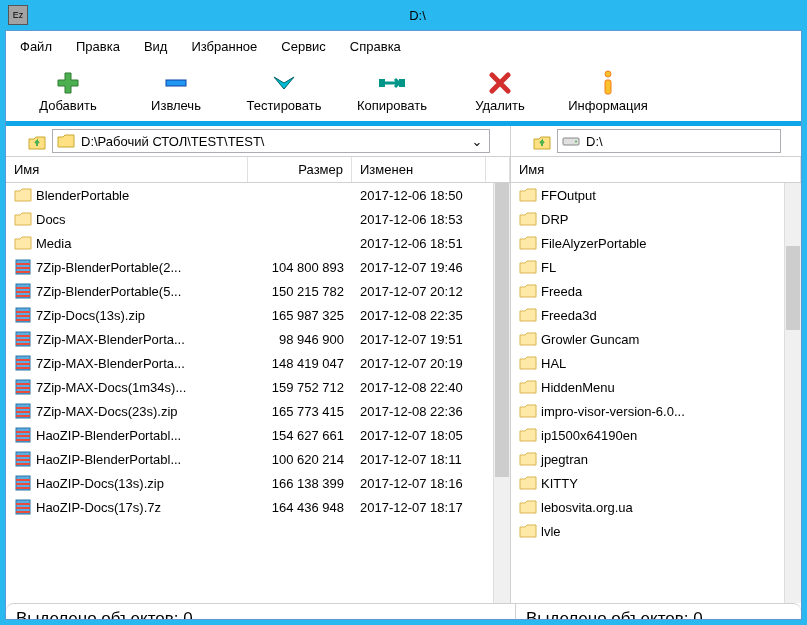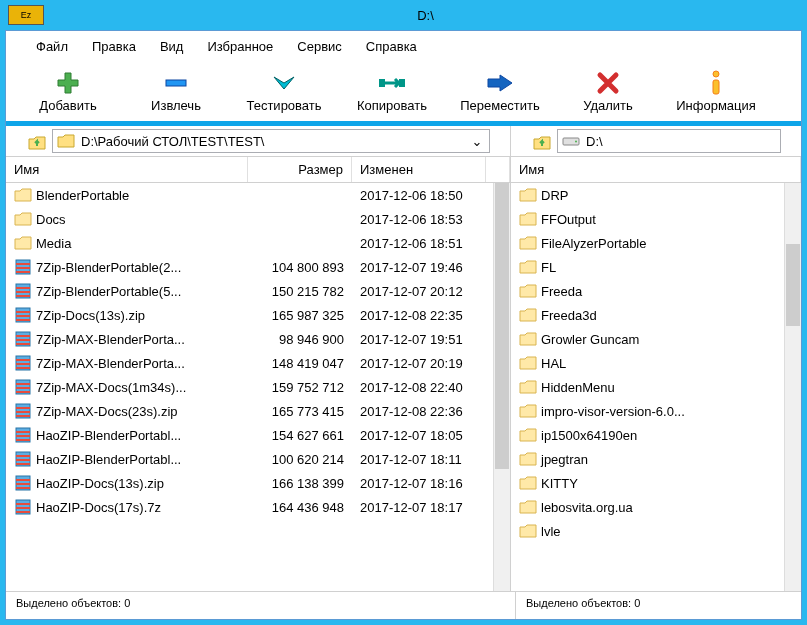--- a/index.html
+++ b/index.html
@@ -1,22 +1,22 @@
 <!DOCTYPE html>
 <html><head>
 <meta charset="utf-8">
 <style>
 * { box-sizing: border-box; margin: 0; padding: 0; font-family: "Segoe UI", Tahoma, sans-serif; }
 body { background: #29B8EF; width: 807px; height: 625px; overflow: hidden; }
 .window { width: 807px; height: 625px; display: flex; flex-direction: column; }
 .titlebar { height: 30px; background: #29B8EF; display: flex; align-items: center; }
-.titlebar-icon { width: 36px; height: 20px; margin-left: 8px; border: 1px solid #555; font-size: 9px; display: flex; align-items: center; justify-content: center; background: #eab308; }
+.titlebar-icon { width: 20px; height: 20px; margin-left: 8px; border: 1px solid #555; font-size: 9px; display: flex; align-items: center; justify-content: center; background: #a3a3a3; }
 .titlebar-text { flex: 1; text-align: center; font-size: 13px; color: #000; }
 .content { flex: 1; background: #fff; margin: 0 5px 5px 5px; border: 1px solid #5B9BD5; display: flex; flex-direction: column; overflow: hidden; }
-.menubar { display: flex; gap: 0; padding: 4px 18px; font-size: 13px; }
+.menubar { display: flex; gap: 0; padding: 4px 2px; font-size: 13px; }
 .menubar-item { padding: 4px 12px; cursor: default; }
 .toolbar { display: flex; border-bottom: 5px solid #0ea5e9; padding: 4px 8px; }
 .tool-btn { display: flex; flex-direction: column; align-items: center; justify-content: center; width: 108px; padding: 4px 0; font-size: 12px; cursor: default; }
 .tool-icon { width: 32px; height: 26px; display: flex; align-items: center; justify-content: center; margin-bottom: 2px; }
 .tool-label { font-size: 13px; }
 .panes { flex: 1; display: flex; overflow: hidden; }
 .pane { display: flex; flex-direction: column; overflow: hidden; }
 .pane-left { flex: 0 0 505px; border-right: 1px solid #d0d0d0; }
 .pane-right { flex: 1; }
 .path-row { display: flex; align-items: center; padding: 3px 20px; gap: 4px; }
@@ -34,21 +34,21 @@
 .pane-right .col-name { flex: 1; }
 .list-body { flex: 1; overflow: hidden; }
 .row { display: flex; height: 24px; align-items: center; font-size: 13px; }
 .cell { padding: 0 8px; overflow: hidden; white-space: nowrap; text-overflow: ellipsis; }
 .pane-left .cell-name { flex: 0 0 242px; display: flex; align-items: center; gap: 4px; }
 .pane-left .cell-size { flex: 0 0 104px; text-align: right; }
 .pane-left .cell-mod { flex: 0 0 134px; }
 .pane-left .cell-x { flex: 0 0 24px; }
 .pane-right .cell-name { flex: 1; display: flex; align-items: center; gap: 4px; }
 .file-icon { width: 18px; height: 18px; flex-shrink: 0; }
-.statusbar { display: flex; border-top: 1px solid #d0d0d0; font-size: 11px; height: 28px; }
+.statusbar { display: flex; border-top: 1px solid #d0d0d0; font-size: 17px; height: 16px; border-radius: 10px; }
 .status-cell { padding: 5px 10px; }
 .status-left { flex: 0 0 510px; border-right: 1px solid #d0d0d0; }
 .status-right { flex: 1; }
 .scrollbar-v { width: 17px; background: #f0f0f0; border-left: 1px solid #ddd; position: relative; }
 .scrollbar-thumb { background: #cdcdcd; position: absolute; left: 1px; right: 1px; }
 .list-wrap { display: flex; flex: 1; overflow: hidden; }
 svg { display: block; }
 </style>
 </head>
 <body>
@@ -94,28 +94,20 @@
         <div class="tool-label">Тестировать</div>
       </div>
       <div class="tool-btn">
         <div class="tool-icon">
           <svg width="30" height="24" viewBox="0 0 30 24">
               <path d="M2 8h6v8H2z M22 8h6v8h-6z" fill="#009688"></path>
               <path d="M8 12 L22 12 M18 8 L22 12 L18 16" stroke="#009688" stroke-width="3" fill="none"></path>
             </svg>
         </div>
         <div class="tool-label">Копировать</div>
-      </div>
-      <div class="tool-btn">
-        <div class="tool-icon">
-          <svg width="28" height="24" viewBox="0 0 28 24">
-              <path d="M2 8h12v-4l12 8-12 8v-4H2z" fill="#1565C0" stroke="#0D47A1" stroke-width="1"></path>
-            </svg>
-        </div>
-        <div class="tool-label">Переместить</div>
       </div>
       <div class="tool-btn">
         <div class="tool-icon">
           <svg width="24" height="24" viewBox="0 0 24 24">
               <path d="M4 4l16 16M20 4L4 20" stroke="#D32F2F" stroke-width="5" stroke-linecap="round"></path>
             </svg>
         </div>
         <div class="tool-label">Удалить</div>
       </div>
       <div class="tool-btn">
@@ -398,31 +390,31 @@
         </div>
         <div class="list-wrap">
           <div class="list-body" id="right-list">
               <div class="row">
                 <div class="cell cell-name">
                   <span class="file-icon">
                     <svg width="18" height="18" viewBox="0 0 18 18">
                       <path d="M1 5h5l2-2h9v12H1z" fill="#FFE9A8" stroke="#D9B450"></path>
                     </svg>
                   </span>
+                  <span>FFOutput</span>
+                </div>
+              </div>
+              <div class="row">
+                <div class="cell cell-name">
+                  <span class="file-icon">
+                    <svg width="18" height="18" viewBox="0 0 18 18">
+                      <path d="M1 5h5l2-2h9v12H1z" fill="#FFE9A8" stroke="#D9B450"></path>
+                    </svg>
+                  </span>
                   <span>DRP</span>
-                </div>
-              </div>
-              <div class="row">
-                <div class="cell cell-name">
-                  <span class="file-icon">
-                    <svg width="18" height="18" viewBox="0 0 18 18">
-                      <path d="M1 5h5l2-2h9v12H1z" fill="#FFE9A8" stroke="#D9B450"></path>
-                    </svg>
-                  </span>
-                  <span>FFOutput</span>
                 </div>
               </div>
               <div class="row">
                 <div class="cell cell-name">
                   <span class="file-icon">
                     <svg width="18" height="18" viewBox="0 0 18 18">
                       <path d="M1 5h5l2-2h9v12H1z" fill="#FFE9A8" stroke="#D9B450"></path>
                     </svg>
                   </span>
                   <span>FileAlyzerPortable</span>

